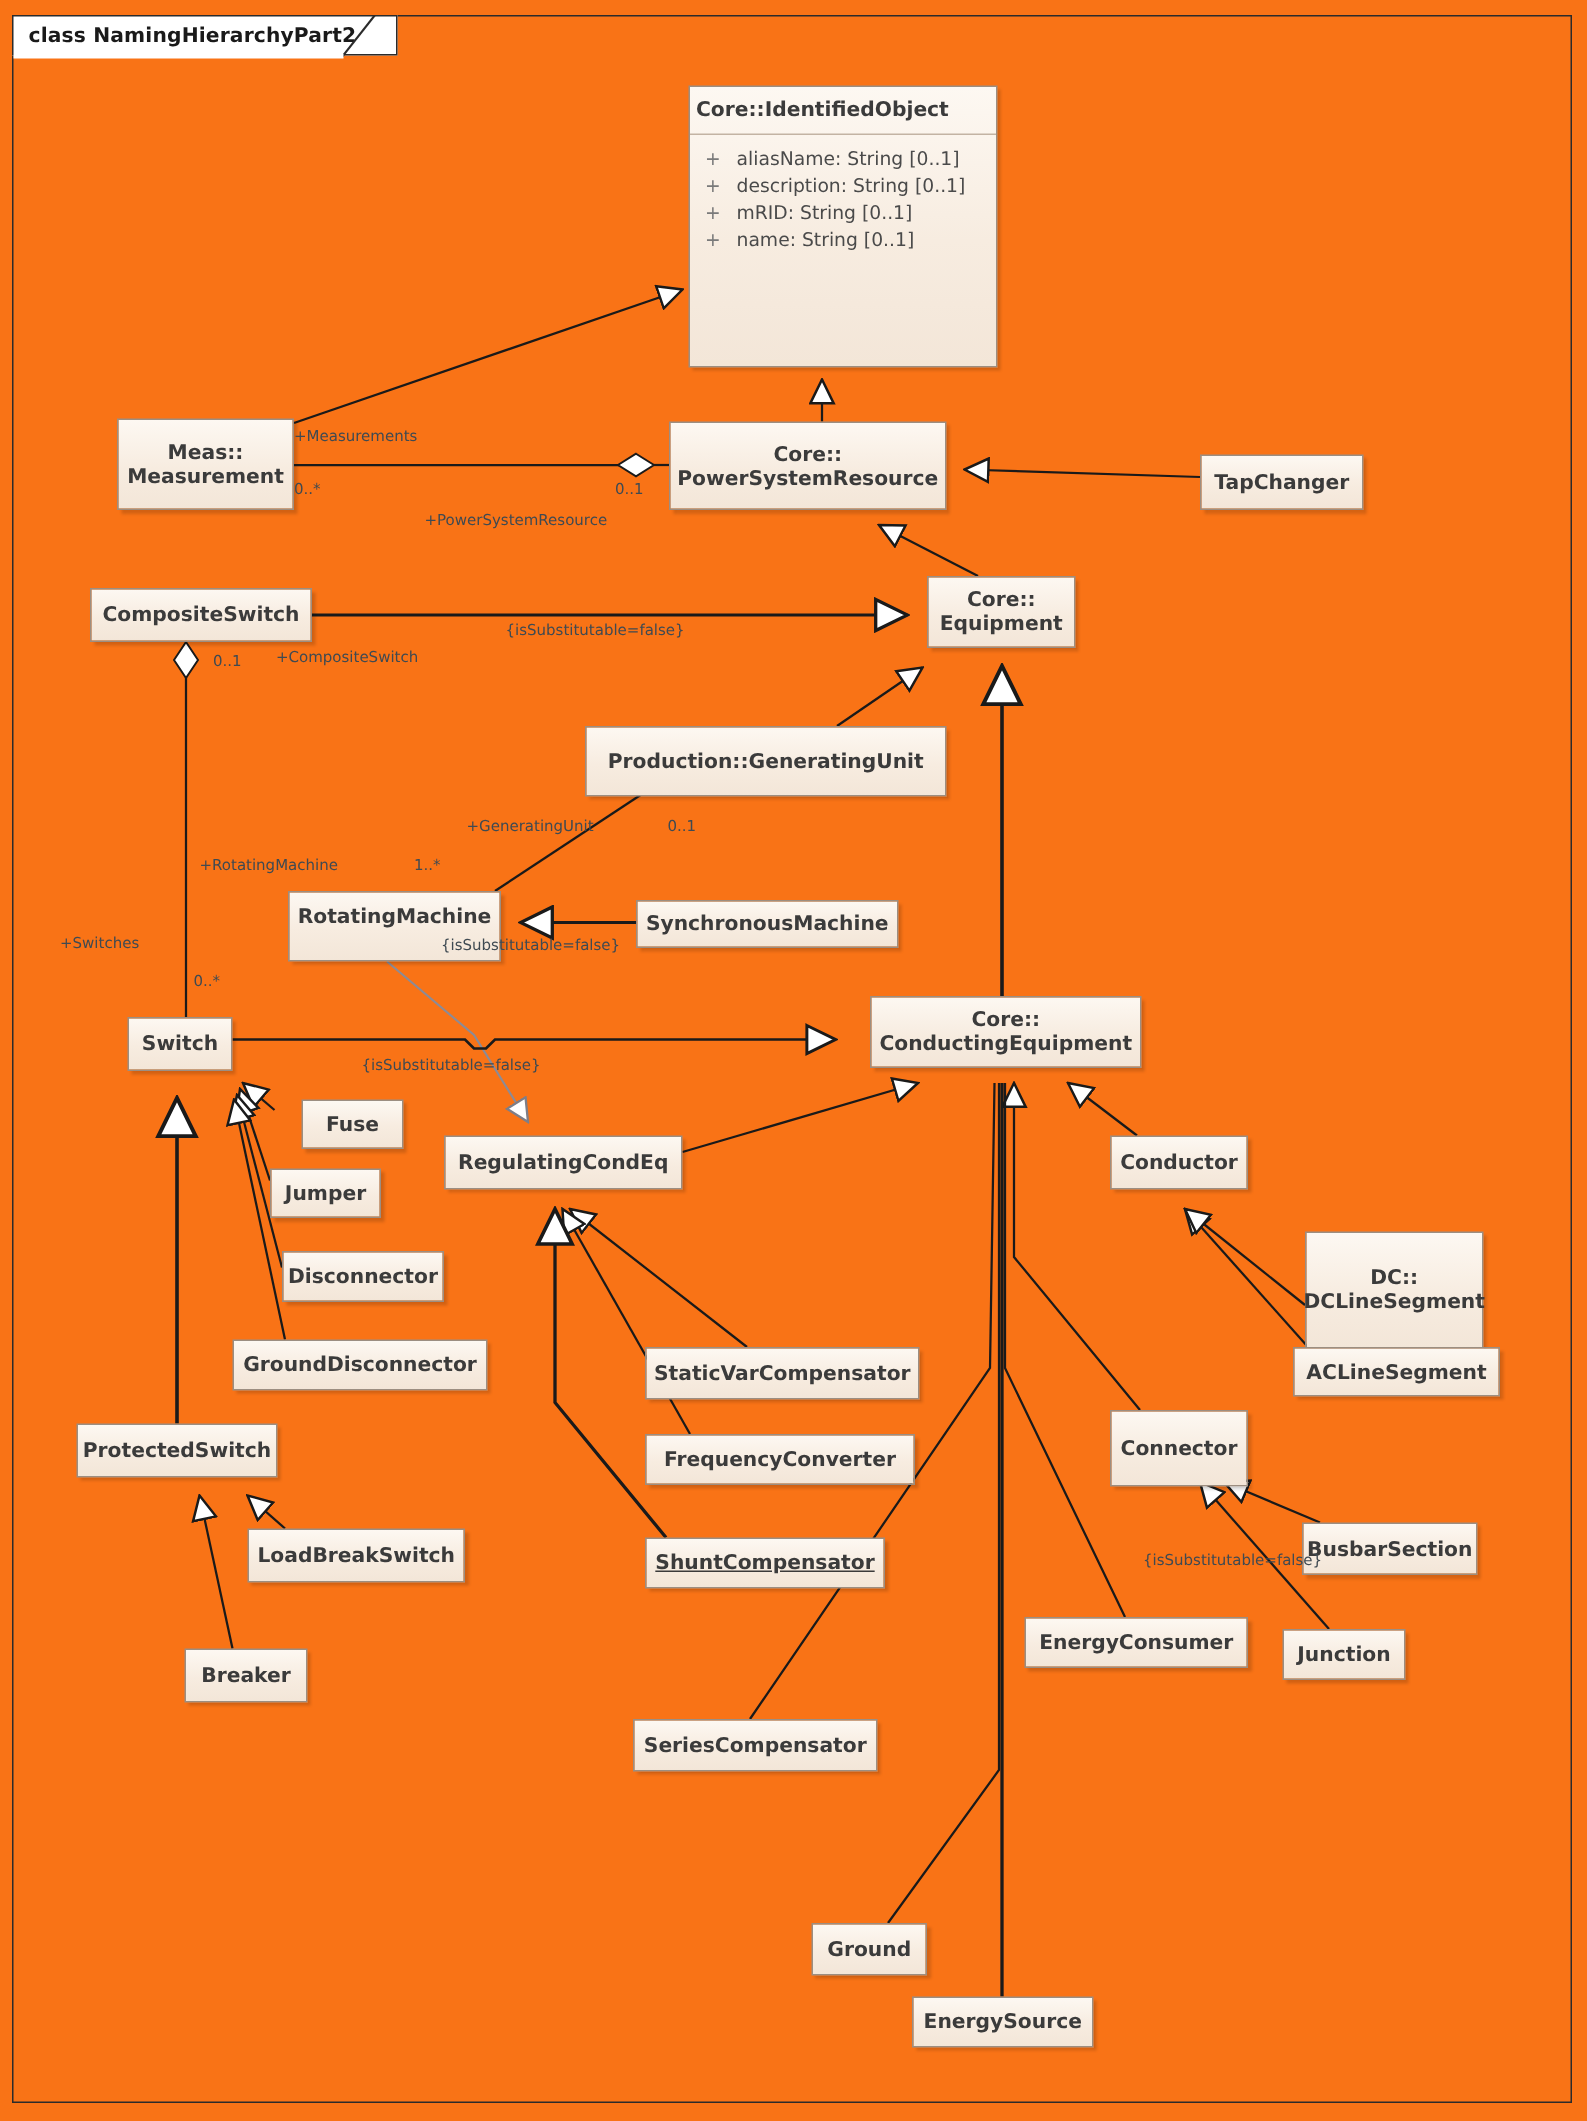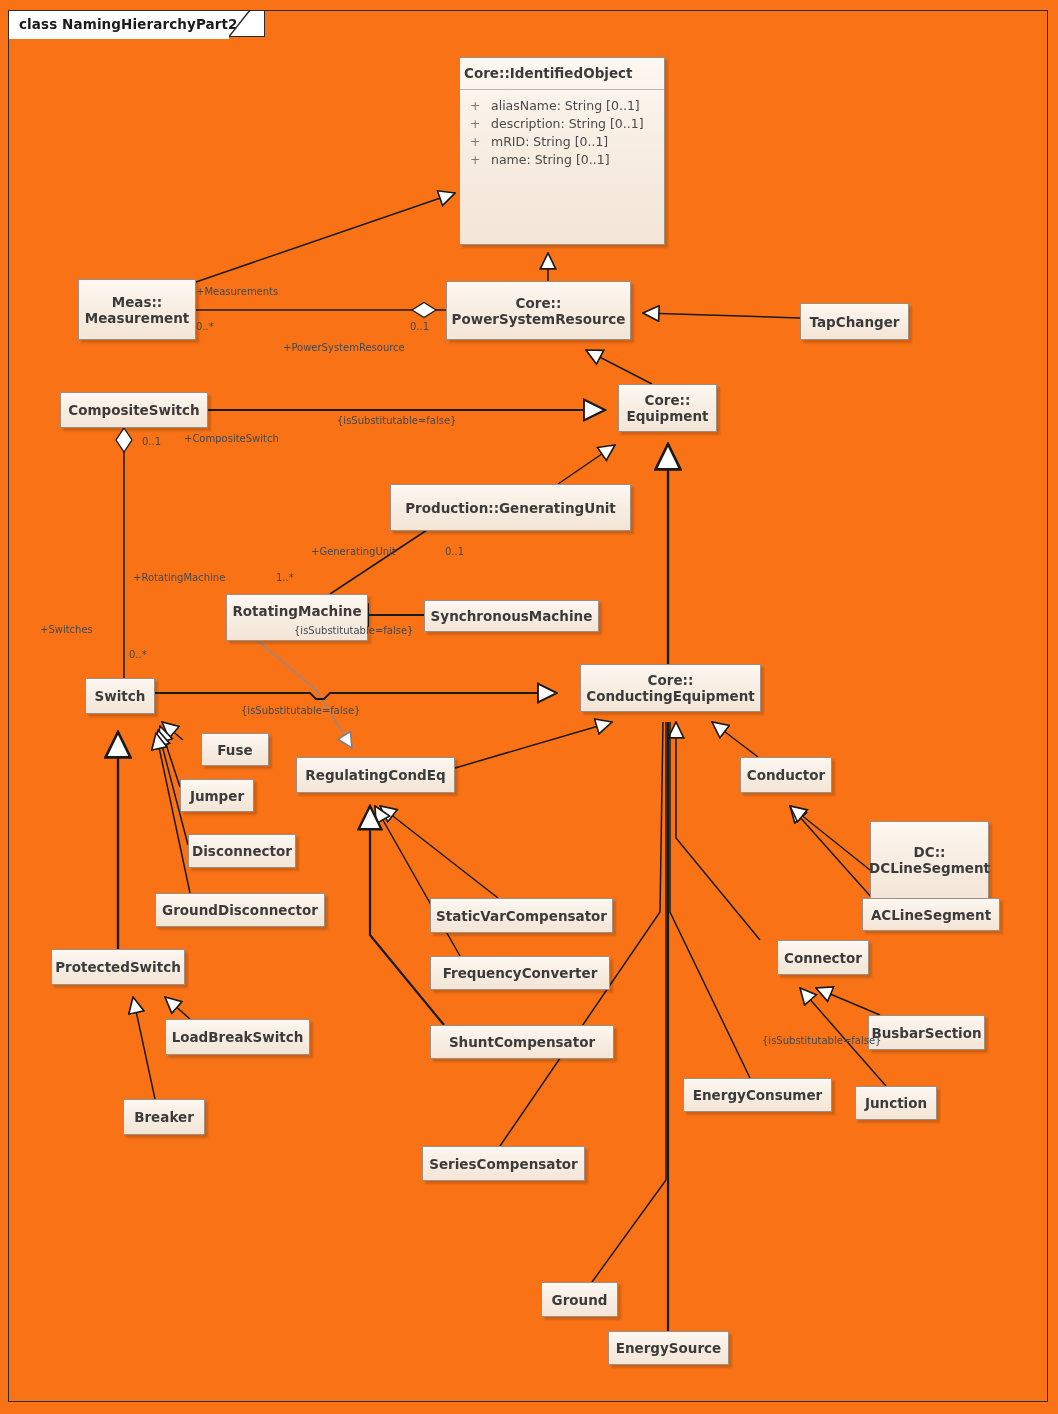--- a/index.html
+++ b/index.html
@@ -168,21 +168,21 @@
 
   <div class="cls" style="left:618px;top:384px;width:99px;height:48px;">
     <div>Core::</div>
     <div>Equipment</div>
   </div>
 
   <div class="cls" style="left:390px;top:484px;width:241px;height:47px;">
     <div>Production::GeneratingUnit</div>
   </div>
 
-  <div class="cls" style="left:192px;top:594px;width:142px;height:47px;justify-content:flex-start;padding-top:8px;margin-left:34px;">
+  <div class="cls" style="left:192px;top:594px;width:142px;height:47px;justify-content:flex-start;padding-top:8px;">
     <div>RotatingMachine</div>
   </div>
 
   <div class="cls" style="left:424px;top:600px;width:175px;height:32px;">
     <div>SynchronousMachine</div>
   </div>
 
   <div class="cls" style="left:85px;top:678px;width:70px;height:36px;">
     <div>Switch</div>
   </div>
@@ -222,41 +222,41 @@
   </div>
 
   <div class="cls" style="left:430px;top:898px;width:183px;height:35px;">
     <div>StaticVarCompensator</div>
   </div>
 
   <div class="cls" style="left:862px;top:898px;width:138px;height:33px;">
     <div>ACLineSegment</div>
   </div>
 
-  <div class="cls" style="left:777px;top:940px;width:92px;height:35px;">
+  <div class="cls" style="left:740px;top:940px;width:92px;height:51px;">
     <div>Connector</div>
   </div>
 
   <div class="cls" style="left:51px;top:949px;width:134px;height:36px;">
     <div>ProtectedSwitch</div>
   </div>
 
   <div class="cls" style="left:430px;top:956px;width:180px;height:34px;">
     <div>FrequencyConverter</div>
   </div>
 
   <div class="cls" style="left:165px;top:1019px;width:145px;height:36px;">
     <div>LoadBreakSwitch</div>
   </div>
 
   <div class="cls" style="left:868px;top:1015px;width:117px;height:35px;">
     <div>BusbarSection</div>
   </div>
 
-  <div class="cls" style="left:430px;top:1025px;width:184px;height:34px;">
+  <div class="cls" style="left:430px;top:1025px;width:160px;height:34px;text-decoration:underline;">
     <div>ShuntCompensator</div>
   </div>
 
   <div class="cls" style="left:683px;top:1078px;width:149px;height:34px;">
     <div>EnergyConsumer</div>
   </div>
 
   <div class="cls" style="left:855px;top:1086px;width:82px;height:34px;">
     <div>Junction</div>
   </div>

